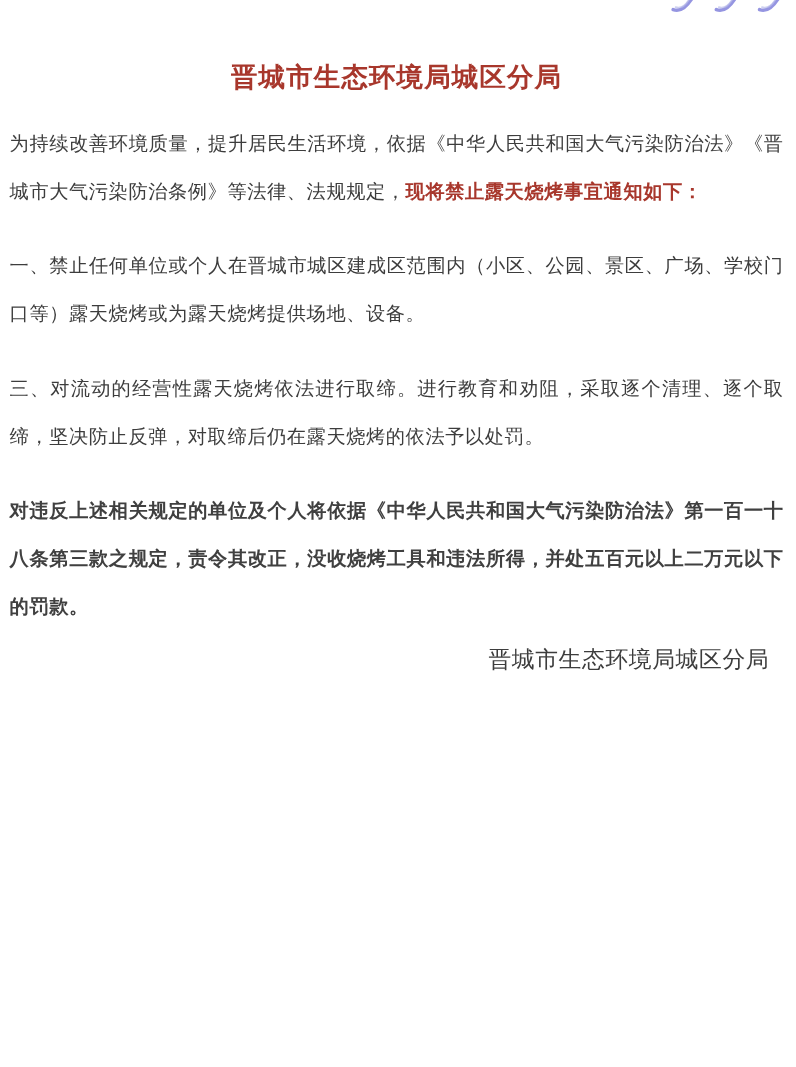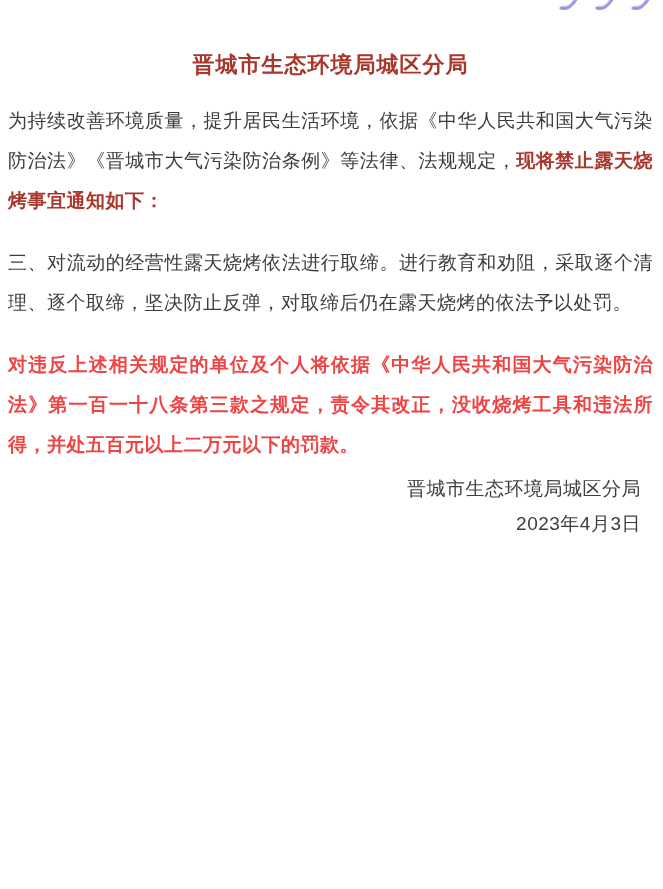--- a/index.html
+++ b/index.html
@@ -30,35 +30,35 @@
     text-align: center;
   }
   .title-line {
     font-size: 22px;
     line-height: 37px;
     font-weight: bold;
     color: #a8372c;
     letter-spacing: 1px;
   }
   .para {
-    font-size: 19px;
+    font-size: 16px;
     line-height: 40px;
     margin: 0 0 22px 0;
     text-align: justify;
     letter-spacing: 0.5px;
   }
   .intro {
     margin-top: 18px;
   }
   .highlight {
     color: #a8372c;
     font-weight: bold;
   }
   .penalty {
-    color: #ef4444;
+    color: #404040;
     font-weight: bold;
     margin-bottom: 2px;
   }
   .signature-block {
     text-align: right;
     padding-right: 12px;
     margin-top: 6px;
   }
   .signature-line {
     font-size: 19px;
@@ -80,25 +80,25 @@
     <path d="M76 14 Q84 17 92 4" fill="none" stroke="#8a8ade" stroke-width="3" stroke-linecap="round" opacity="0.9"></path>
     <path d="M78 12 Q84 14 89 6" fill="none" stroke="#b9bcea" stroke-width="1.5" stroke-linecap="round" opacity="0.7"></path>
   </svg>
 
   <div class="title-block">
     <div class="title-line">晋城市生态环境局城区分局</div>
   </div>
 
   <p class="para intro"><span>为持续改善环境质量，提升居民生活环境，依据《中华人民共和国大气污染防治法》《晋城市大气污染防治条例》等法律、法规规定，</span><span class="highlight">现将禁止露天烧烤事宜通知如下：</span></p>
 
+  <p class="para">一、禁止任何单位或个人在晋城市城区建成区范围内（小区、公园、景区、广场、学校门口等）露天烧烤或为露天烧烤提供场地、设备。</p>
 
 
   <p class="para">三、对流动的经营性露天烧烤依法进行取缔。进行教育和劝阻，采取逐个清理、逐个取缔，坚决防止反弹，对取缔后仍在露天烧烤的依法予以处罚。</p>
 
 
   <p class="para penalty">对违反上述相关规定的单位及个人将依据《中华人民共和国大气污染防治法》第一百一十八条第三款之规定，责令其改正，没收烧烤工具和违法所得，并处五百元以上二万元以下的罚款。</p>
 
   <div class="signature-block">
     <div class="signature-line">晋城市生态环境局城区分局</div>
-    <div class="signature-line">2023年4月3日</div>
   </div>
 
 </div>
 
 </body></html>

